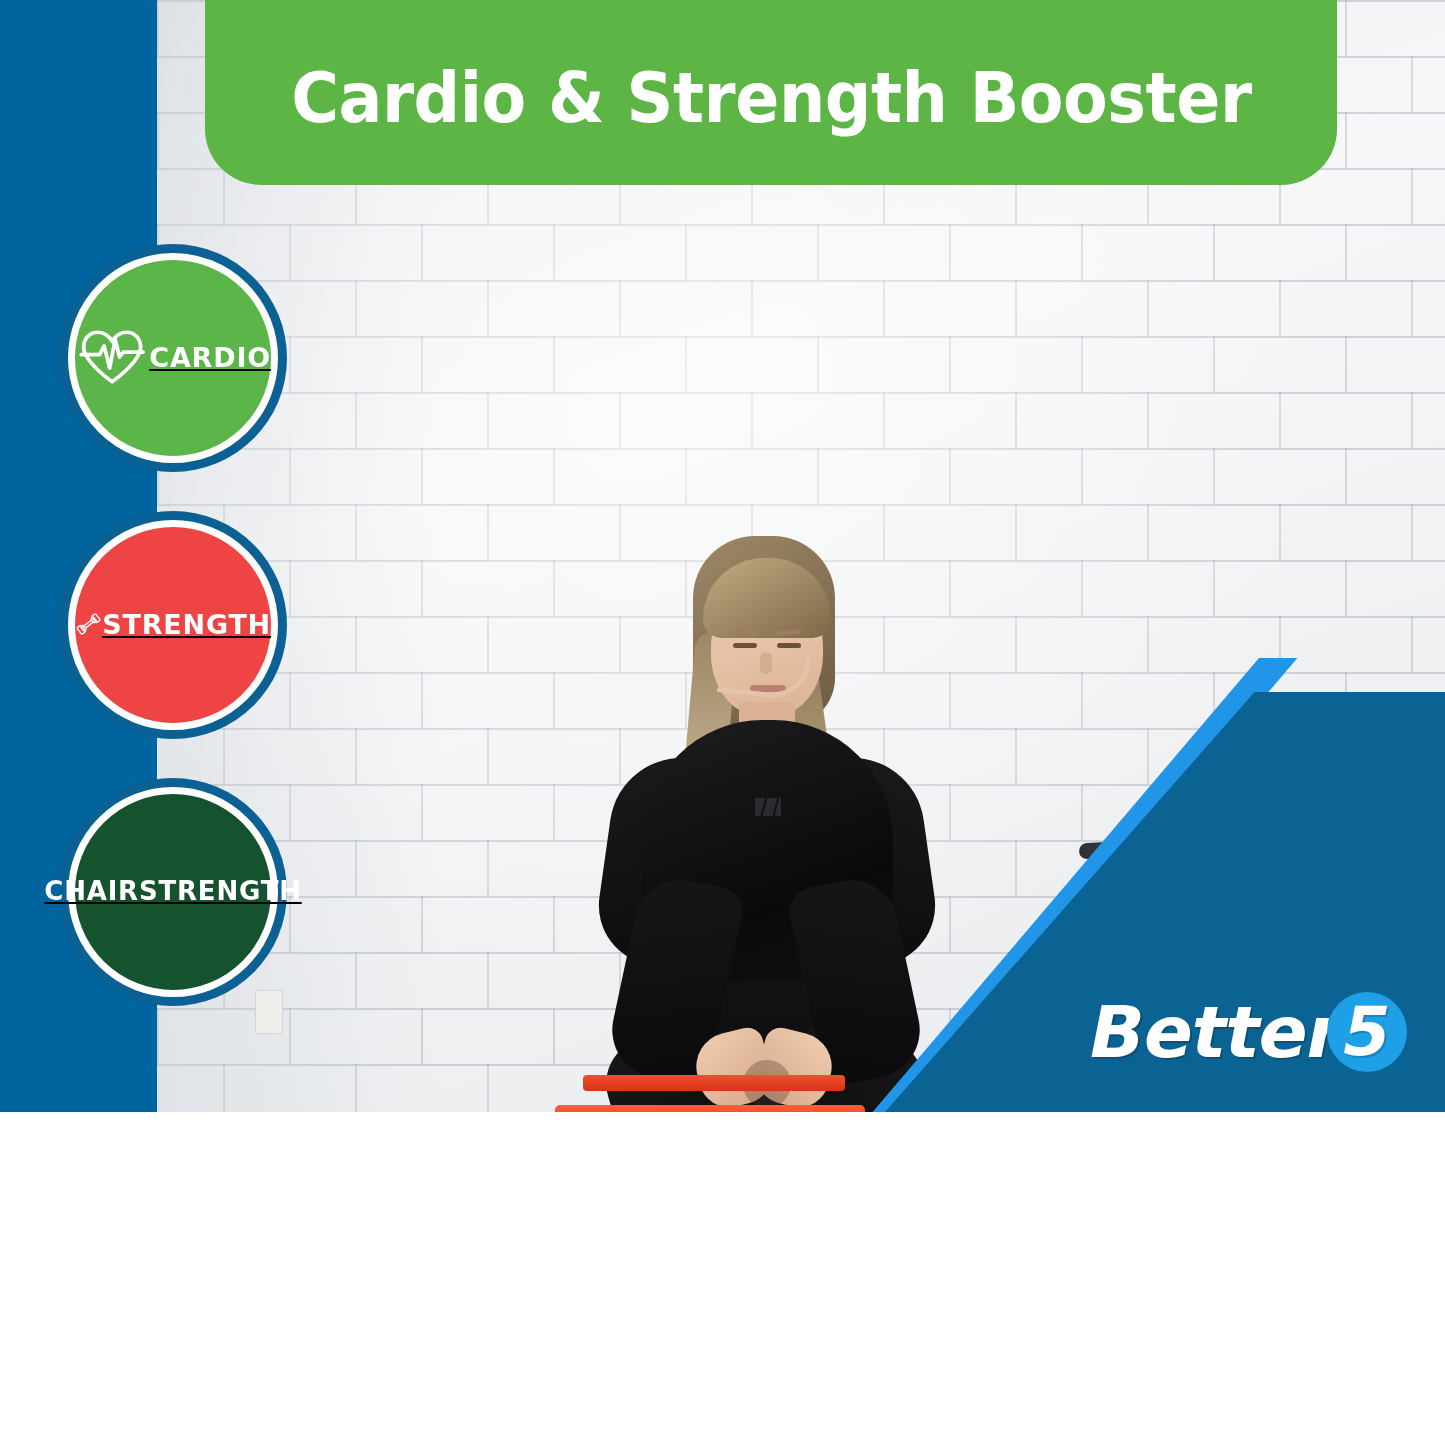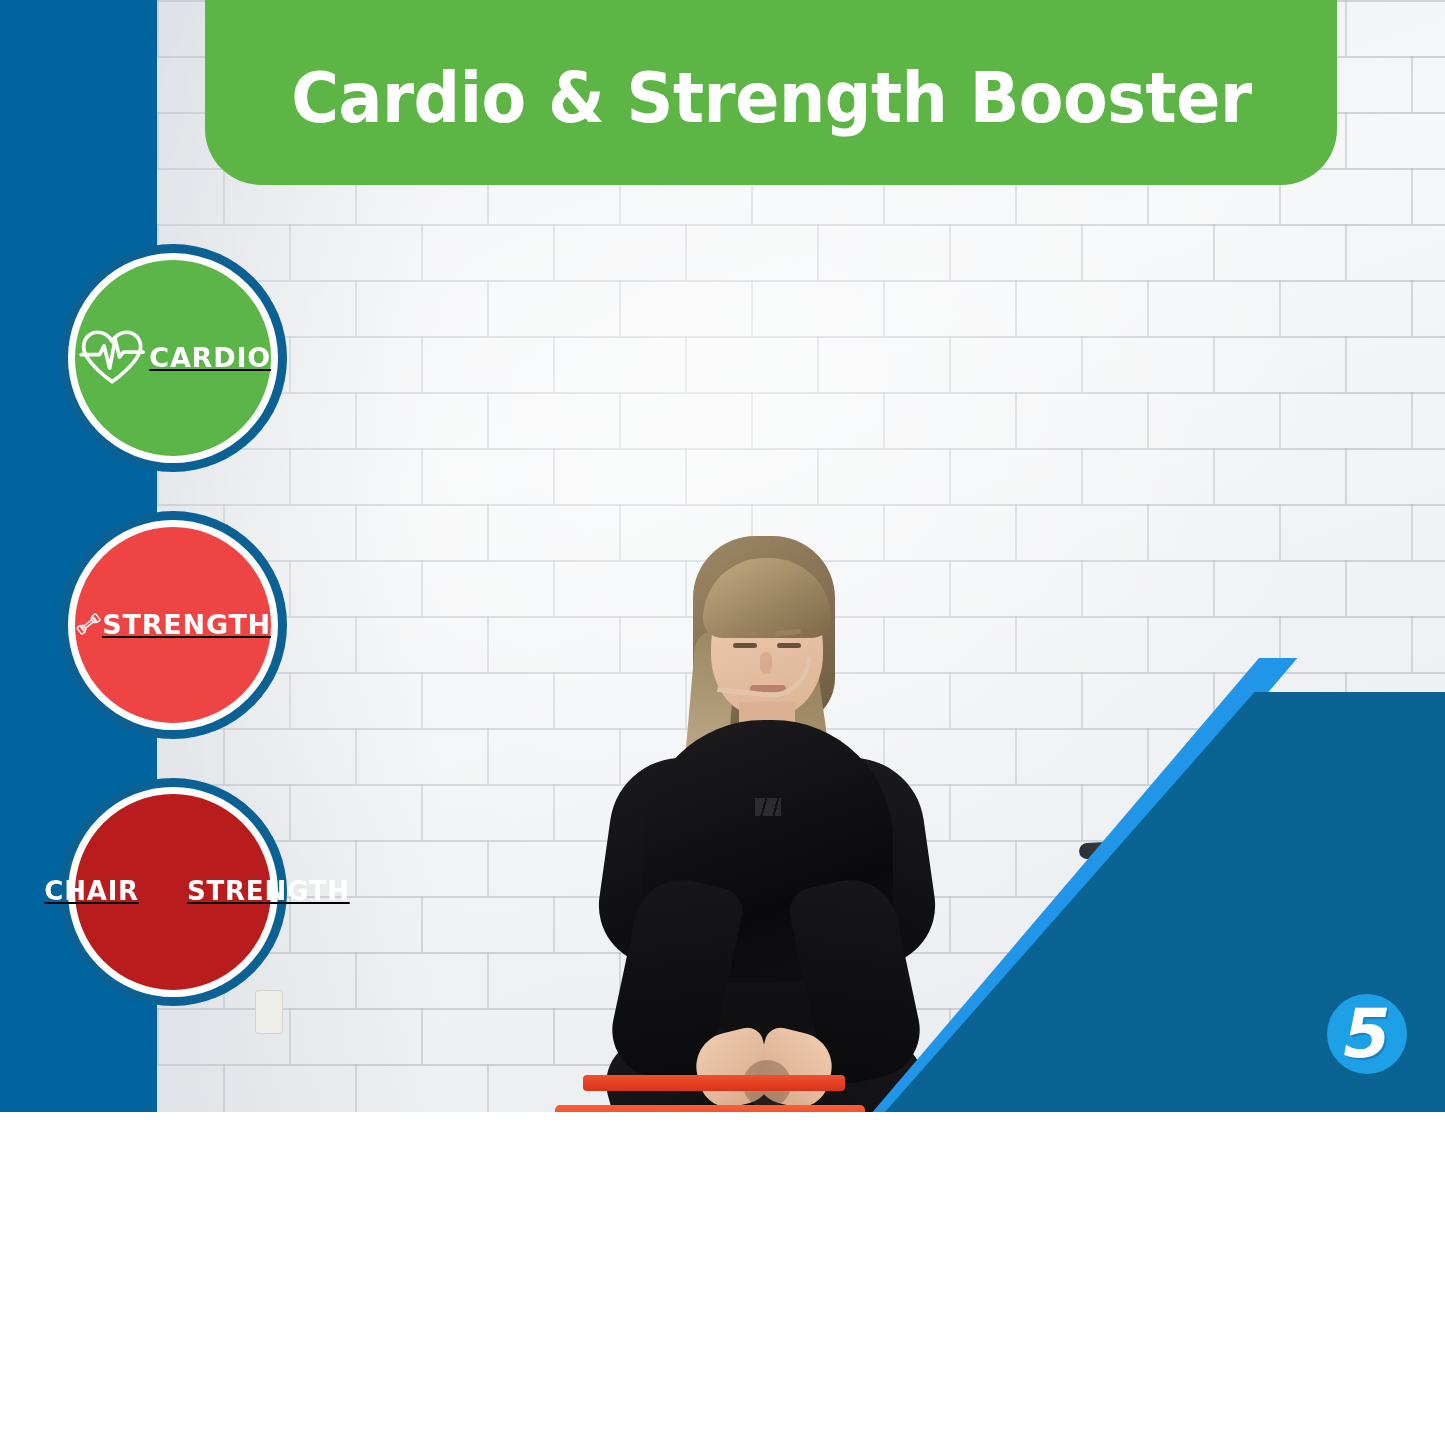--- a/index.html
+++ b/index.html
@@ -202,21 +202,21 @@
     display:flex;flex-direction:row;align-items:center;justify-content:center;text-decoration:underline;
   }
   .badge-icon{width:104px;height:84px;display:block;margin-bottom:2px;}
   .badge-label{
     color:#fff;font-family:"DejaVu Sans",sans-serif;font-weight:bold;
     font-size:27px;letter-spacing:.8px;line-height:1.04;text-align:center;
   }
   .badge-label.two{font-size:26px;}
   #badge-cardio{left:68px;top:253px;background:#5CB548;}
   #badge-strength{left:68px;top:520px;background:#ef4444;}
-  #badge-chair{left:68px;top:787px;background:#b91c1c;gap:48px;}
+  #badge-chair{left:68px;top:787px;background:#14532d;}
   #badge-chair .badge-icon{margin-bottom:0;}
 
   
   .corner{
     position:absolute;right:0;bottom:0;width:560px;height:420px;
     pointer-events:none;
   }
   .corner-fill{
     position:absolute;inset:0;
     background:#0B6394;
@@ -360,18 +360,19 @@
     </svg>
     <div class="badge-label two">CHAIR</div>
     <div class="badge-label two">STRENGTH</div>
   </div>
 
   <div class="corner">
     <div class="corner-stripe"></div>
     <div class="corner-fill"></div>
   </div>
   <div class="logo">
+    <div class="logo-word">Better</div>
     <div class="logo-five">
       <span>5</span>
     </div>
   </div>
 
 </div>
 
 </body></html>

